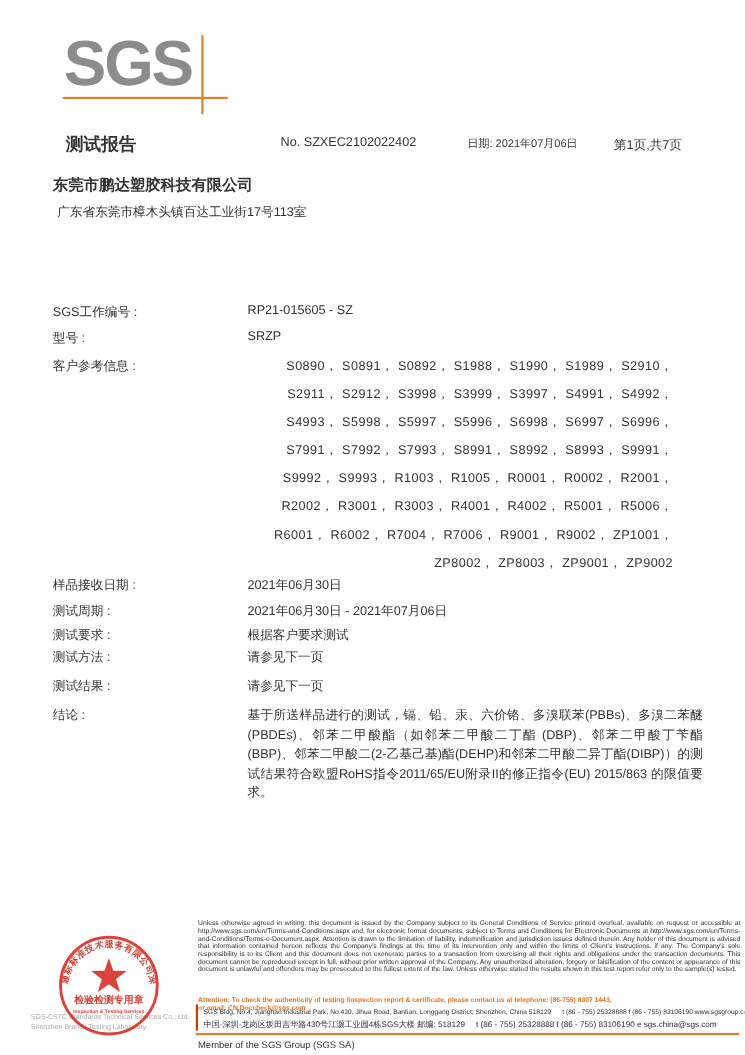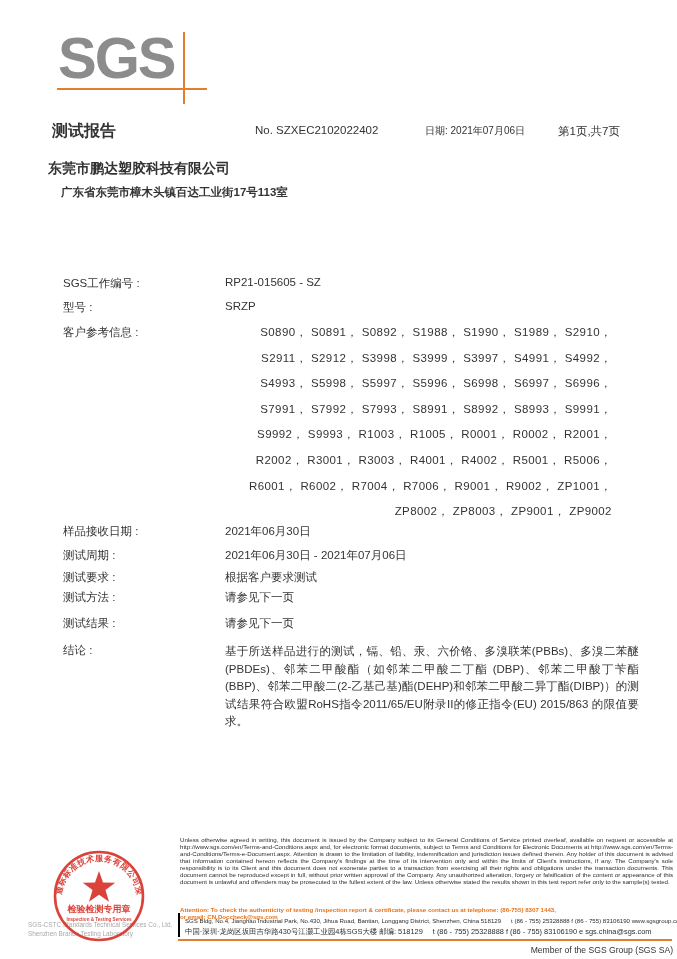--- a/index.html
+++ b/index.html
@@ -8,50 +8,50 @@
   .page { position:relative; width:677px; height:959px; background:#fff; overflow:hidden; margin:0 auto;border-radius:9px; }
 
   
   .logo { position:absolute; left:50px; top:24px; width:160px; height:82px; }
   .logo-text { position:absolute; left:8px; top:0; font-size:58px; font-weight:bold; color:#8c8c8c; letter-spacing:-2px; font-family:"Liberation Sans",sans-serif; }
   .logo-underline { position:absolute; left:7px; top:64px; width:150px; height:2px; background:#e0802f; }
   .logo-crossline { position:absolute; left:133px; top:8px; width:2px; height:72px; background:#e0802f; }
 
   
   .title-row { position:absolute; left:48px; top:121px; width:592px; height:20px; }
-  .report-title { position:absolute; left:4px; top:0; font-size:16px; font-weight:bold; color:#333; }
+  .report-title { position:absolute; left:12px; top:0; font-size:16px; font-weight:bold; color:#333; }
   .report-no { position:absolute; left:207px; top:3px; font-size:11.5px; color:#333; }
   .report-date { position:absolute; left:377px; top:3px; font-size:10px; color:#333; }
   .report-page { position:absolute; left:510px; top:3px; font-size:11.5px; color:#333; }
 
   .applicant-name { position:absolute; left:48px; top:160px; font-size:14px; font-weight:bold; color:#333; }
-  .applicant-addr { position:absolute; left:61px; top:185px; font-size:11.5px; font-weight:bold; color:#333; }
+  .applicant-addr { position:absolute; left:52px; top:185px; font-size:11.5px; font-weight:normal; color:#333; }
 
   .intro { position:absolute; left:48px; top:252px; font-size:11.5px; color:#333; }
 
   .row { position:absolute; left:48px; width:592px; }
-  .lbl { position:absolute; left:0; top:0; font-size:11.5px; color:#333;margin-left:15px; }
+  .lbl { position:absolute; left:0; top:0; font-size:11.5px; color:#333; }
   .val { position:absolute; left:177px; top:0; font-size:11.5px; color:#333;text-align:right; }
   .code-line { font-size:11.5px; color:#333; height:25.6px; letter-spacing:0.4px;margin-left:24px; }
   .conclusion-text { width:414px; font-size:11.5px; line-height:17.6px; color:#333; text-align:justify; }
 
   
   .footer-company { position:absolute; left:28px; color:#a9a9a9; font-size:6.4px; }
   .fc1 { top:921px; }
   .fc2 { top:930px; }
   .stamp { position:absolute; left:52px; top:849px; width:94px; height:94px; opacity:0.92; }
 
   .disclaimer { position:absolute; left:180px; top:837px; width:493px; font-size:6.15px; line-height:6.95px; color:#2e2e2e; text-align:justify; }
   .attention { position:absolute; left:180px; top:907px; width:493px; font-size:6.15px; line-height:6.9px; color:#e8731a; font-weight:bold; }
-  .addr-block { position:absolute; left:178px; top:913px; width:494px; border-left:2px solid #000000; padding:2px 0 0 5px; }
+  .addr-block { position:absolute; left:178px; top:913px; width:494px; border-left:2px solid #c2410c; padding:2px 0 0 5px; }
   .addr-line { font-size:6.1px; color:#2e2e2e; line-height:11px; white-space:nowrap; }
   .addr-line.cn { font-size:7.4px; }
   .addr-gap { display:inline-block; width:10px; }
   .footer-rule { position:absolute; left:178px; top:939px; width:494px; height:2px; background:#e0802f; }
-  .member { position:absolute; left:180px; top:945px; width:493px; text-align:right; font-size:8.6px; color:#333; }
+  .member { position:absolute; left:180px; top:945px; width:493px; text-align:left; font-size:8.6px; color:#333; }
 </style>
 </head>
 <body>
 
 <div class="page">
 
   <div class="logo">
     <span class="logo-text">SGS</span>
     <div class="logo-underline"></div>
     <div class="logo-crossline"></div>

